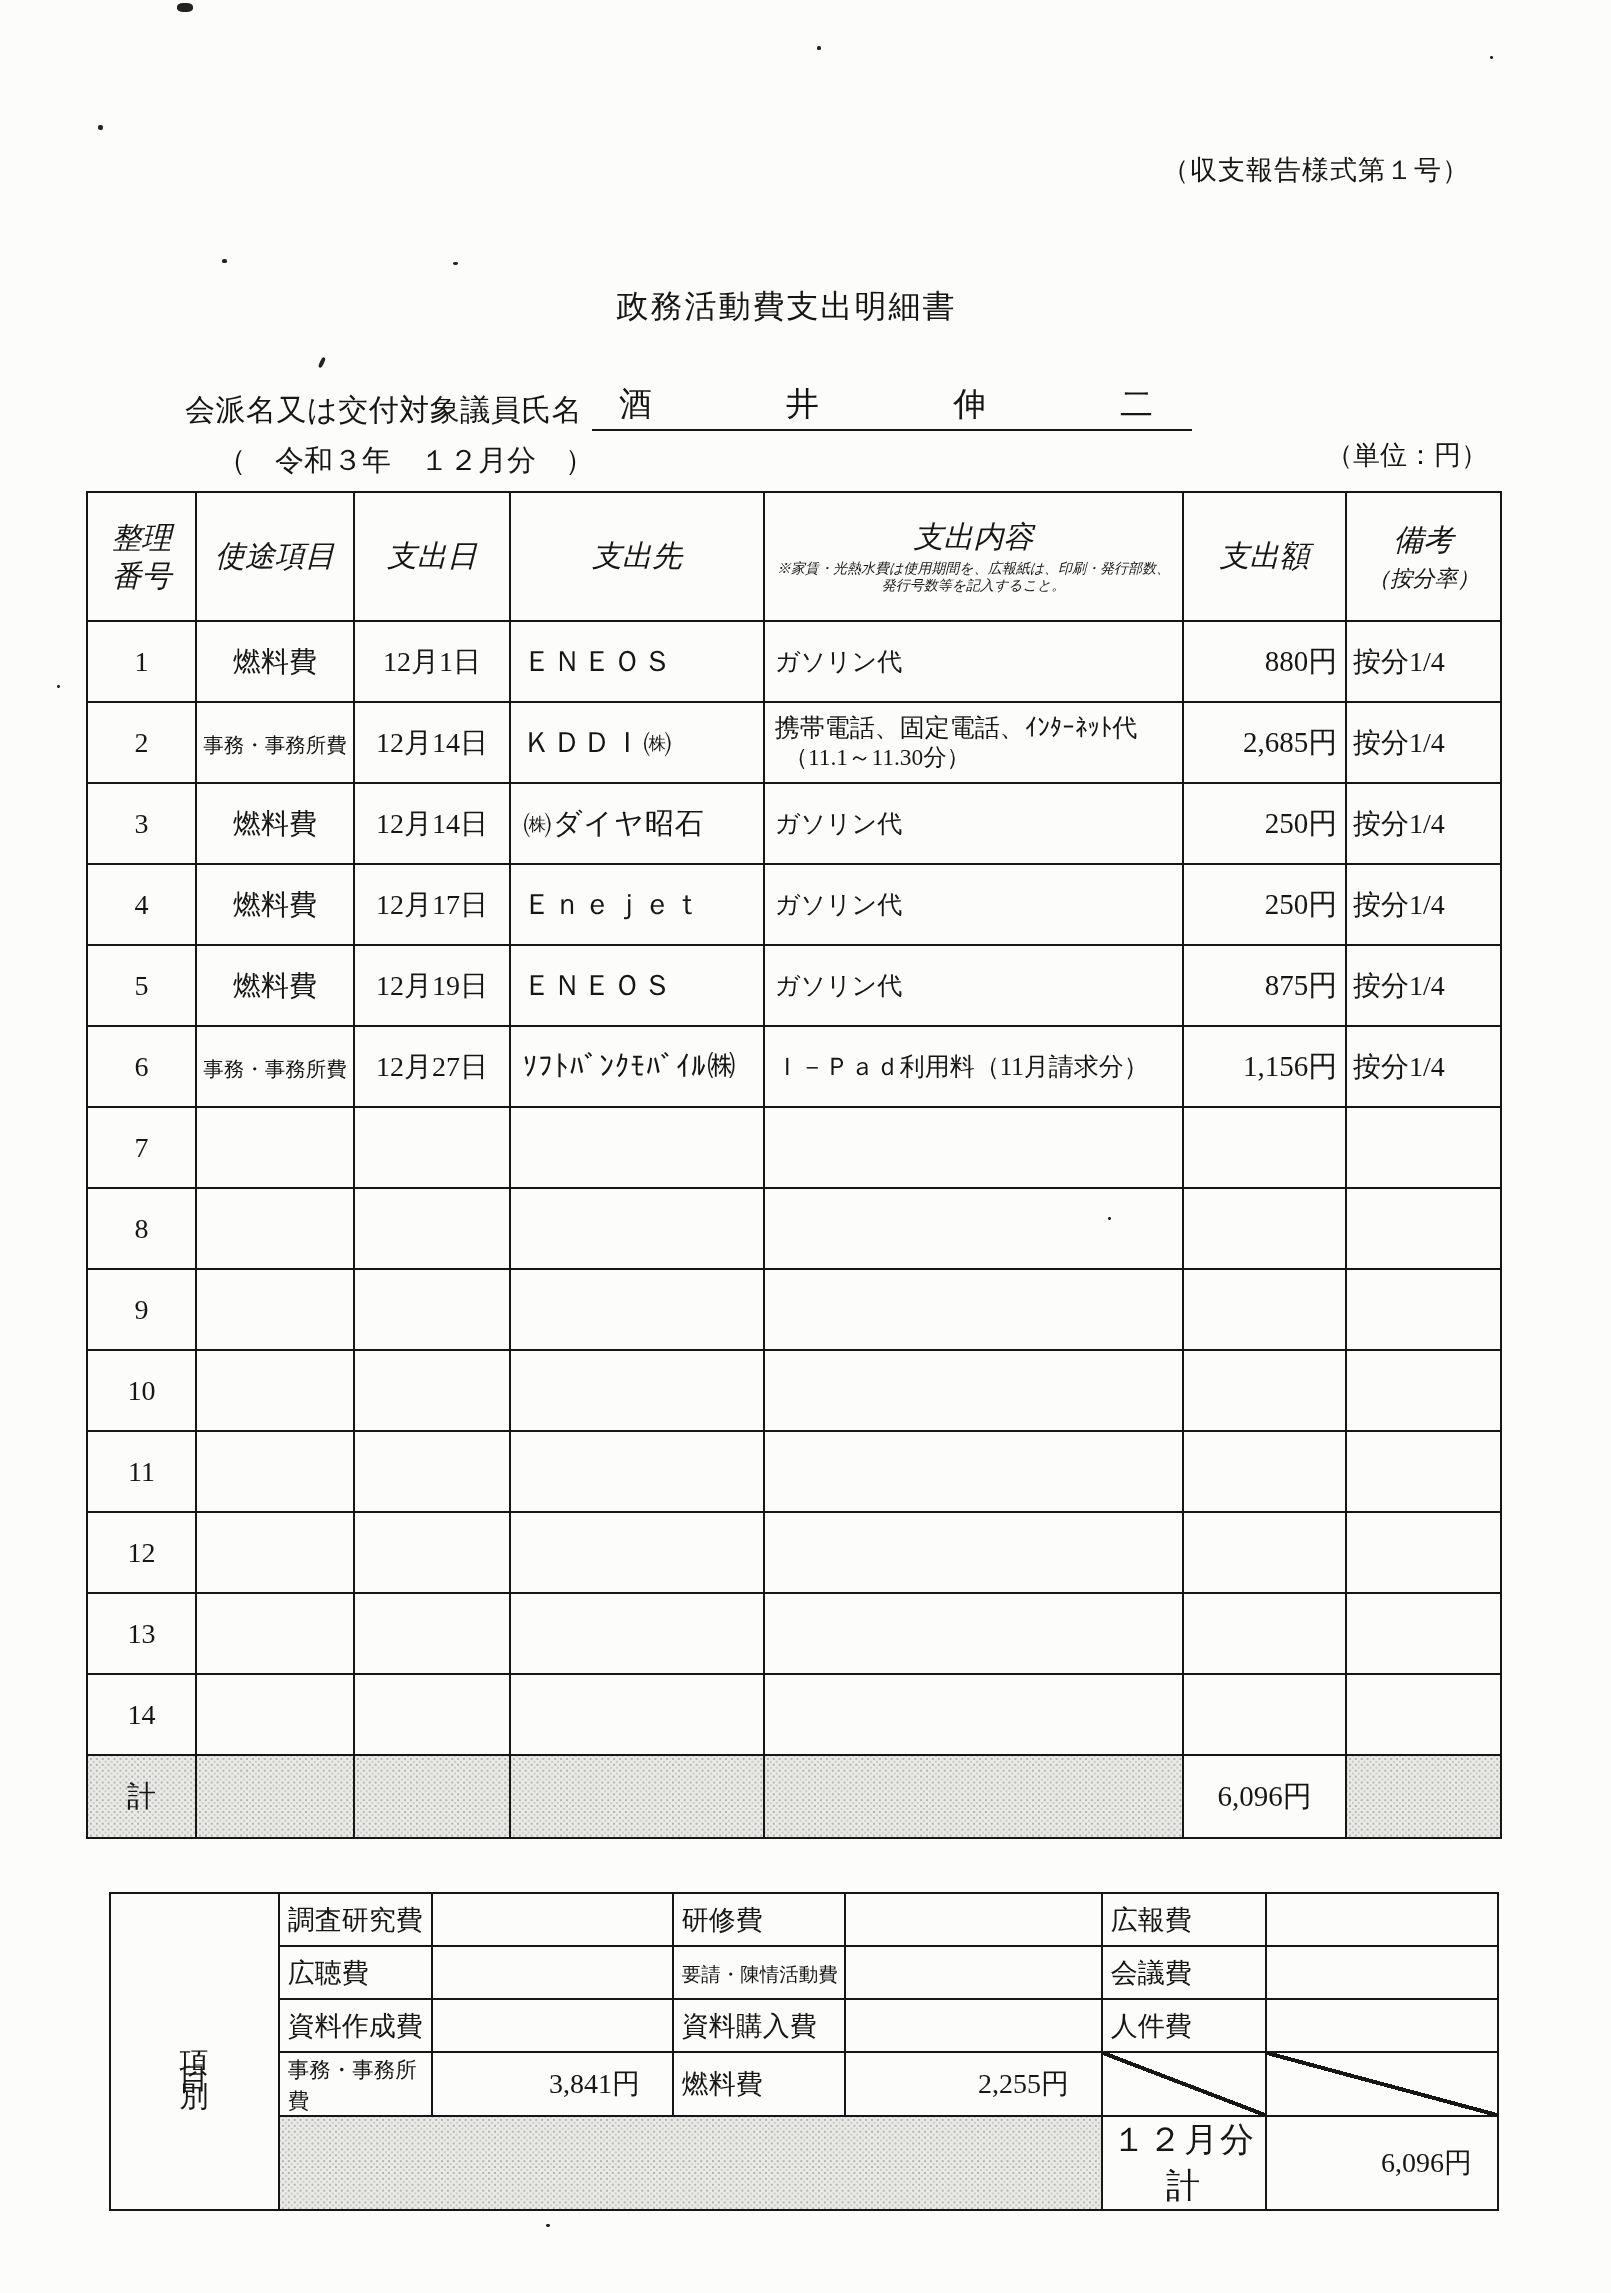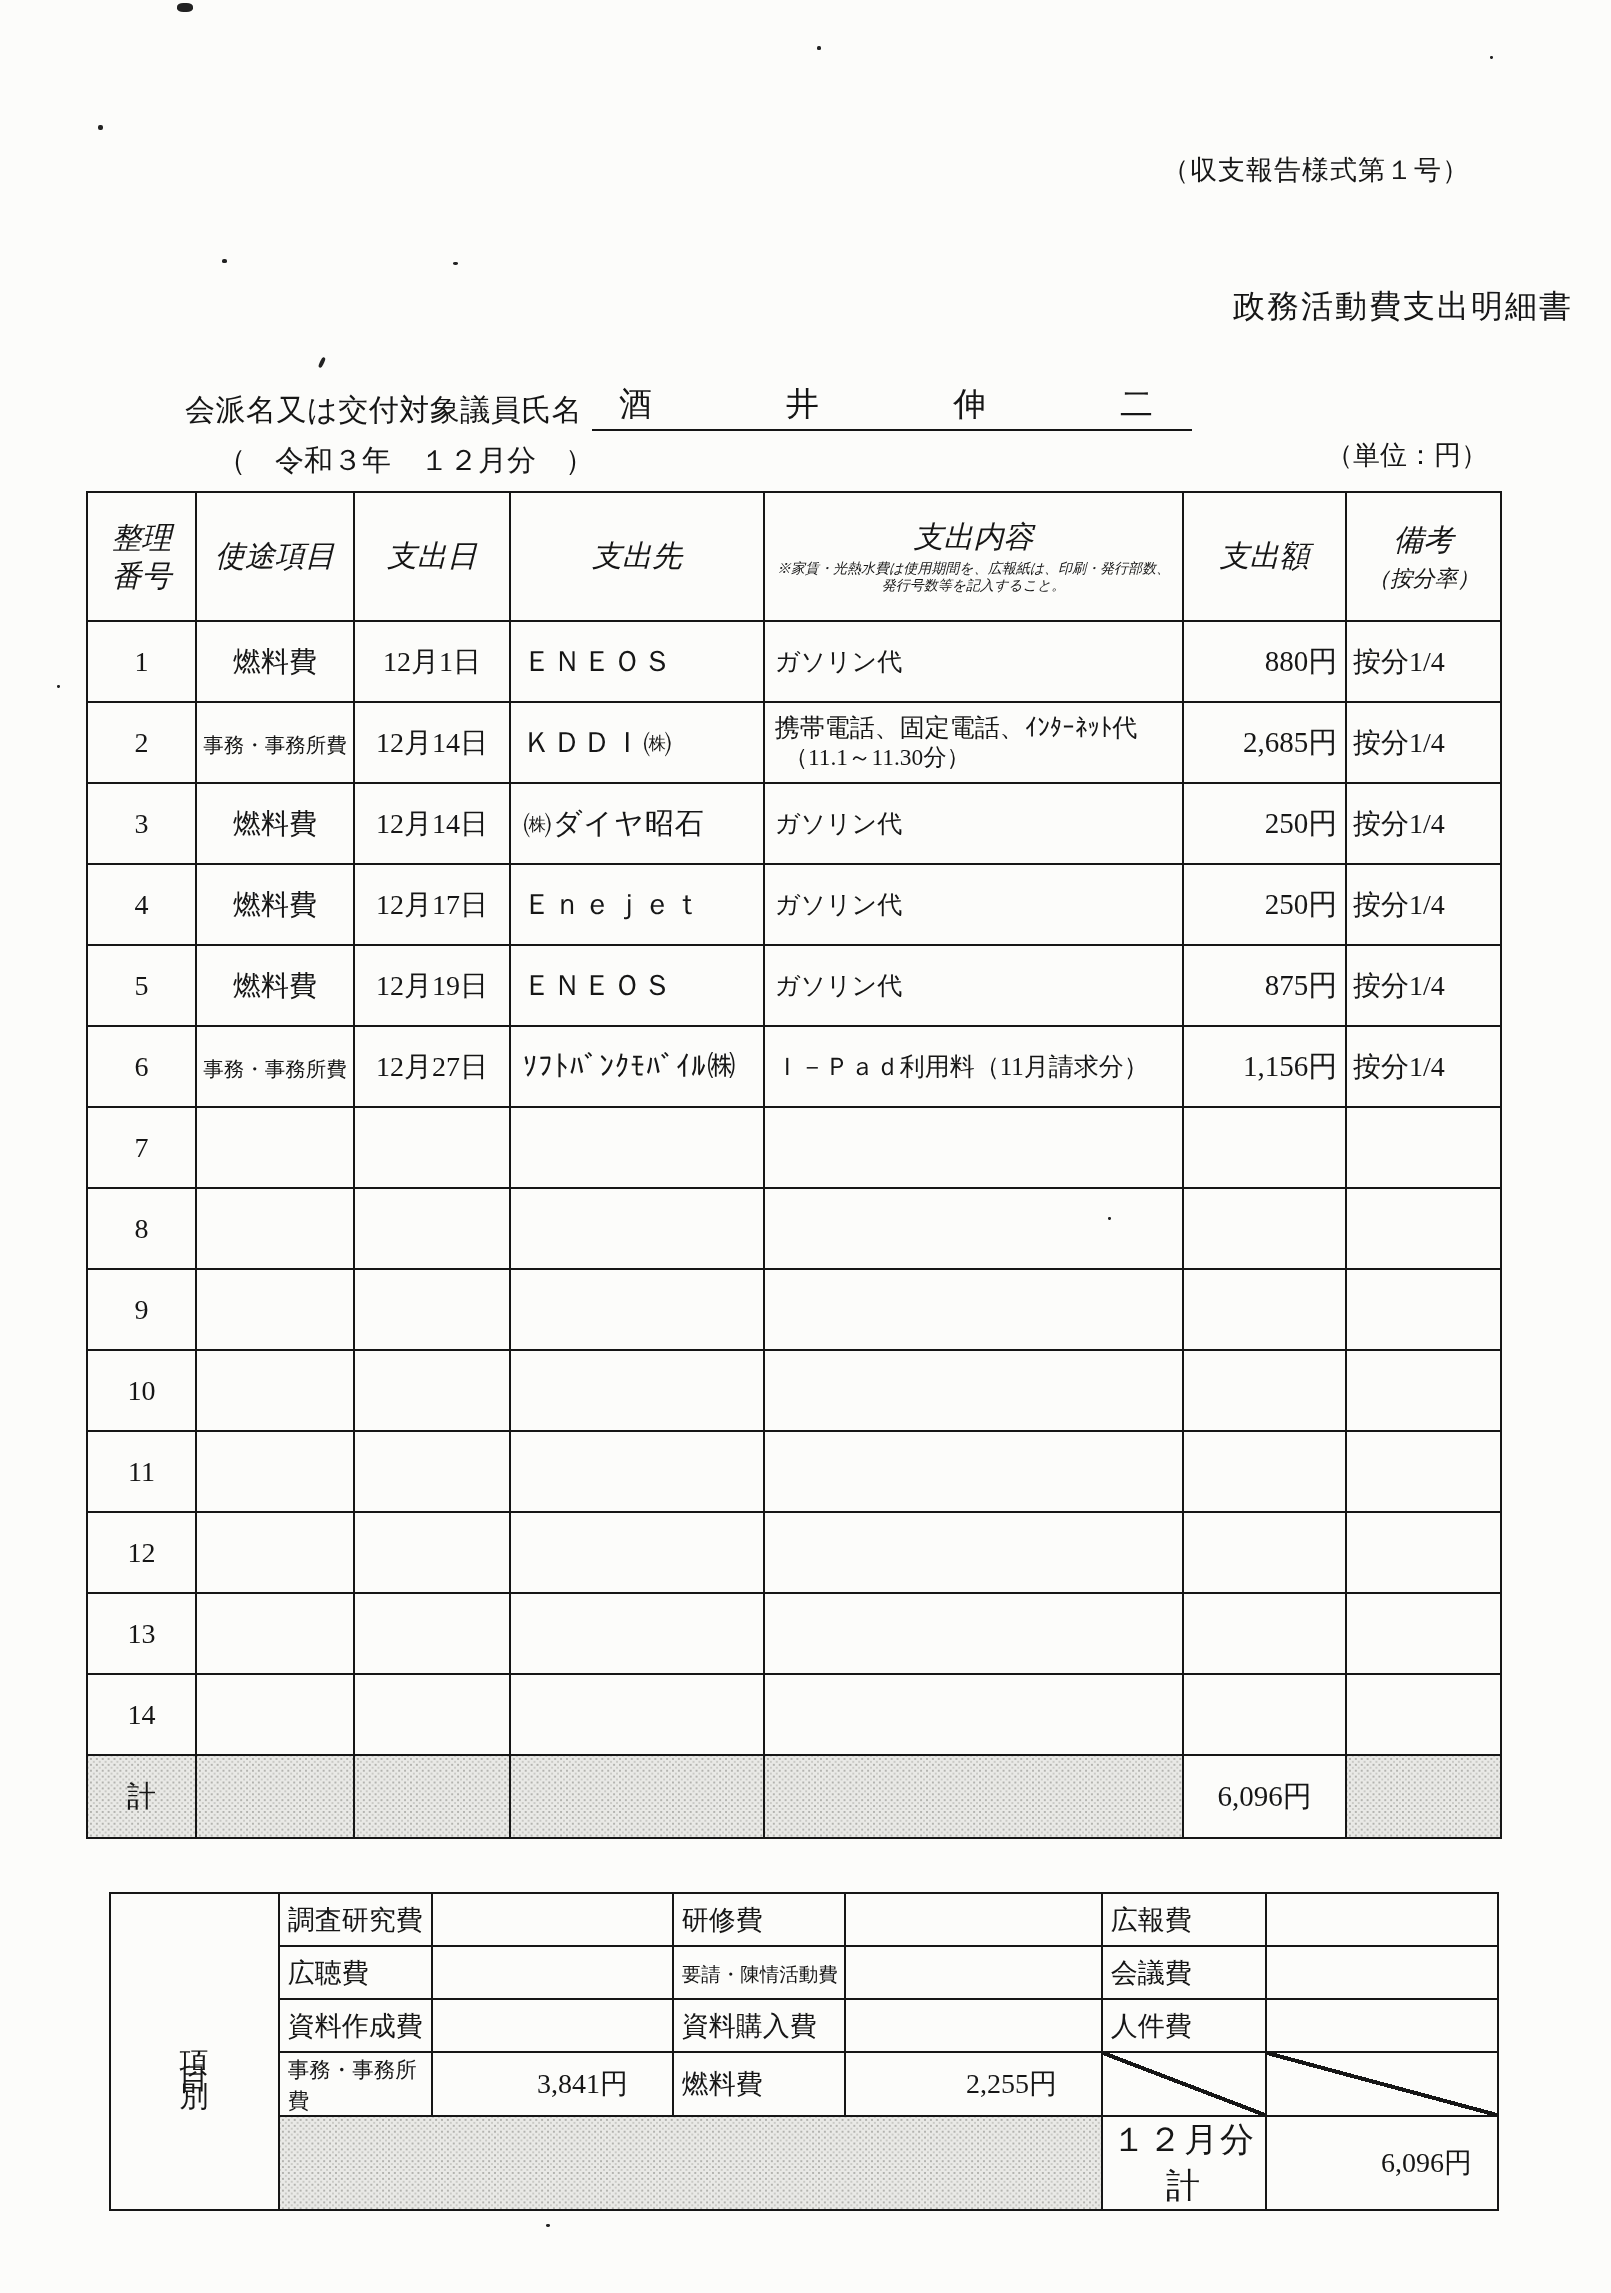--- a/index.html
+++ b/index.html
@@ -4,21 +4,21 @@
 <style>
   html,body { margin:0; padding:0; background:#888; }
   .page {
     position:relative; width:1611px; height:2294px;
     background:#fcfcfa; overflow:hidden;
     font-family:"Liberation Serif","DejaVu Serif",serif;
     color:#161616;
   }
   
   .form-code { position:absolute; top:152px; left:1162px; font-size:27px; letter-spacing:1px; }
-  .doc-title { position:absolute; top:285px; left:0; width:1573px; text-align:right; font-size:32px; letter-spacing:2px; }
+  .doc-title { position:absolute; top:285px; left:0; width:1573px; text-align:center; font-size:32px; letter-spacing:2px; }
   .name-row  { position:absolute; top:382px; left:185px; display:flex; align-items:flex-end; }
   .name-label{ font-size:30px; letter-spacing:0.5px; }
   .name-line { display:flex; justify-content:space-between; width:534px; margin-left:9.8px;
                padding:0 39px 2px 27px; border-bottom:2.9px solid #161616; font-size:33px; }
   .period    { position:absolute; top:441px; left:217px; font-size:29px; }
   .unit-note { position:absolute; top:437px; left:1326px; font-size:27px; }
 
   
   table { border-collapse:collapse; table-layout:fixed; }
   td, th { border:2px solid #161616; overflow:hidden; font-weight:normal; vertical-align:middle; padding:0; }
@@ -54,21 +54,21 @@
                       radial-gradient(#c9c9c5 1.1px, transparent 1.2px);
     background-size:5.9px 5.9px, 5.9px 5.9px;
     background-position:0 0, 2.9px 2.9px;
   }
 
   .sum-table { position:absolute; left:109px; top:1892px; width:1388px; border:2.9px solid #161616; }
   .sum-table tr { height:53px; }
   .sum-table td.lab { text-align:left; padding-left:7.8px; font-size:27px; }
   .sum-table td.lab .sm1 { font-size:19.5px; }
   .sum-table td.lab .sm2 { font-size:21.5px; }
-  .sum-table td.val { text-align:right; padding-right:44px; font-size:28px; }
+  .sum-table td.val { text-align:right; padding-right:32px; font-size:28px; }
   .vert-cell { text-align:center; }
   .vert-text { display:inline-block; writing-mode:vertical-rl; text-orientation:upright;
                letter-spacing:15.6px; font-size:29px; padding-top:5.9px; }
   .diag { background:linear-gradient(to top right,
             transparent calc(50% - 2px), #161616 calc(50% - 2px),
             #161616 calc(50% + 2px), transparent calc(50% + 2px)); }
   .sumtotal-label { text-align:center; font-size:34px; letter-spacing:2px; }
   .sumtotal-val   { text-align:right; padding-right:25px; font-size:28px; }
 
   

